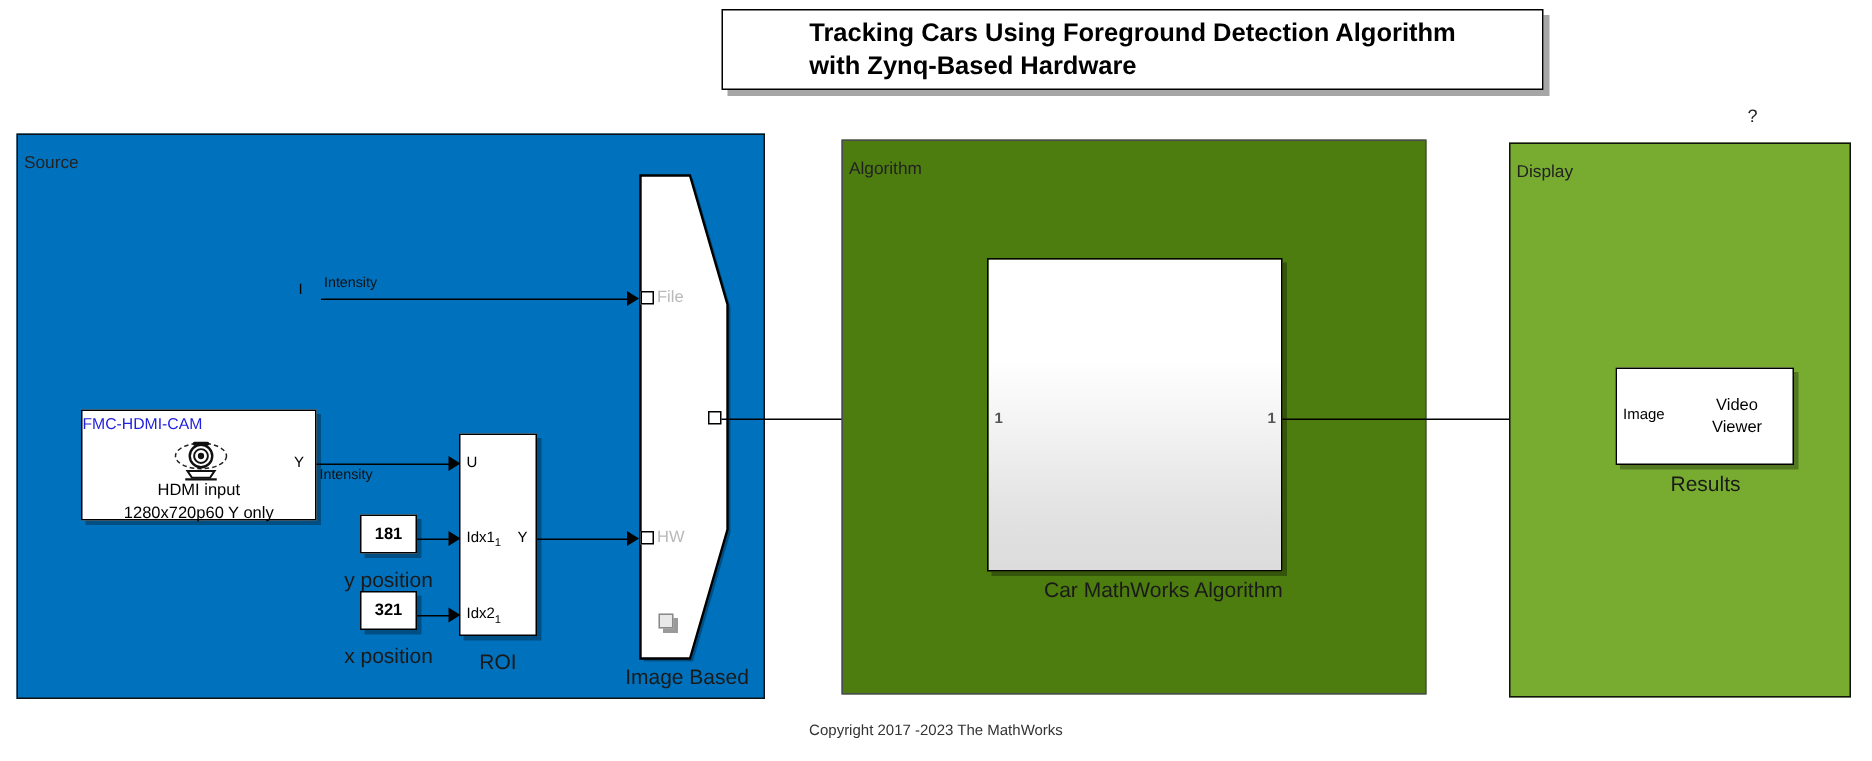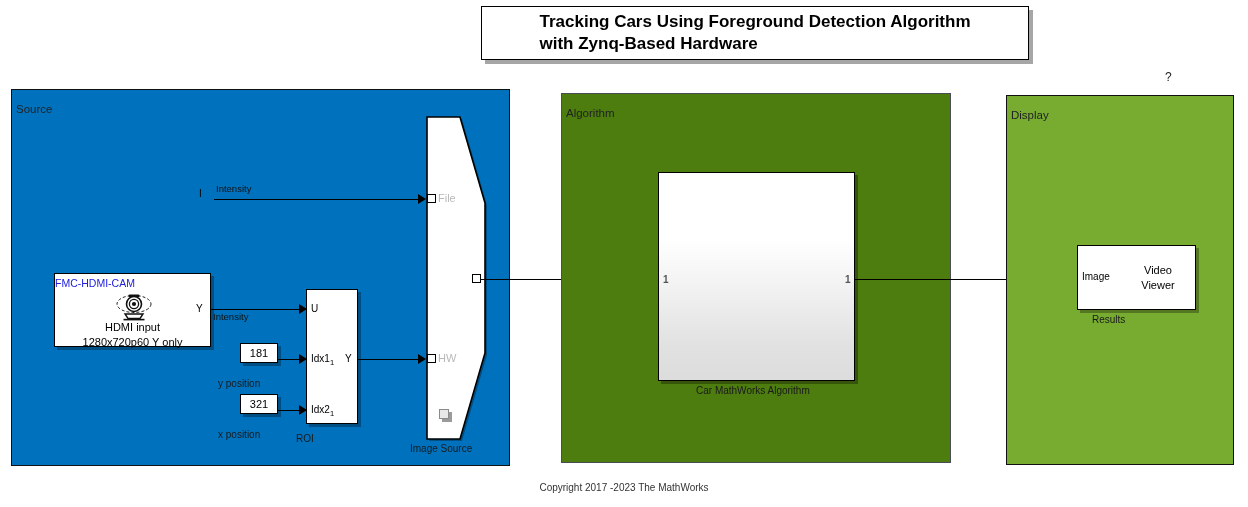--- a/index.html
+++ b/index.html
@@ -71,22 +71,22 @@
   .blk-text {
     position: absolute;
     left: 0; right: 0;
     text-align: center;
     font-size: 11px;
     color: #000000;
     line-height: 1.35;
   }
   .blk-caption {
     position: absolute;
-    text-align: left;
-    font-size: 10px;
+    text-align: center;
+    font-size: 14px;
     color: #1a1a1a;
     white-space: nowrap;
   }
 
   
   .port-label {
     position: absolute;
     font-size: 10px;
     color: #000000;
     white-space: nowrap;
@@ -139,28 +139,29 @@
     position: absolute;
     left: 0; right: 0; top: 3px;
     text-align: left;
     font-size: 10.5px;
     color: #2020dd;
     font-weight: normal;
   }
 
   
   .const-blk {
-    width: 38px; height: 20px;
+    width: 38px; height: 26px;
     background: #ffffff;
     border: 1.3px solid #000000;
     box-shadow: 3px 3px 0 rgba(0,0,0,0.30);
     box-sizing: border-box;
     display: flex; align-items: center; justify-content: center;
     font-size: 11px;
     color: #000000;
+    font-weight: bold;
   }
 
   
   #roi-blk {
     left: 306px; top: 289px; width: 52px; height: 135px;
   }
 
   
   #car-tracking-blk {
     left: 658px; top: 172px; width: 197px; height: 209px;
@@ -299,21 +300,21 @@
     <span class="var-icon" style="left:16px; top:296px;">
       <span class="sq-back"></span>
       <span class="sq-front"></span>
     </span>
   </div>
   <div class="abs port-sq" style="left:427px; top:194px;"></div>
   <div class="abs port-label-gray" style="left:438px; top:192px;">File</div>
   <div class="abs port-sq" style="left:427px; top:354px;"></div>
   <div class="abs port-label-gray" style="left:438px; top:352px;">HW</div>
   <div class="abs port-sq" style="left:472px; top:274px;"></div>
-  <div class="abs blk-caption" style="left:410px; top:443px; width:96px;">Image Source</div>
+  <div class="abs blk-caption" style="left:410px; top:443px; width:96px;">Image Based</div>
 
   <div class="abs wire-h" style="left:481px; top:279px; width:173px;"></div>
   <div class="abs arrow-r" style="left:650px; top:274px;"></div>
 
   <div id="algorithm-area" class="abs area">
     <div class="area-label">Algorithm</div>
   </div>
 
   <div id="car-tracking-blk" class="abs"></div>
   <div class="abs sub-port-num" style="left:663px; top:274px;">1</div>

